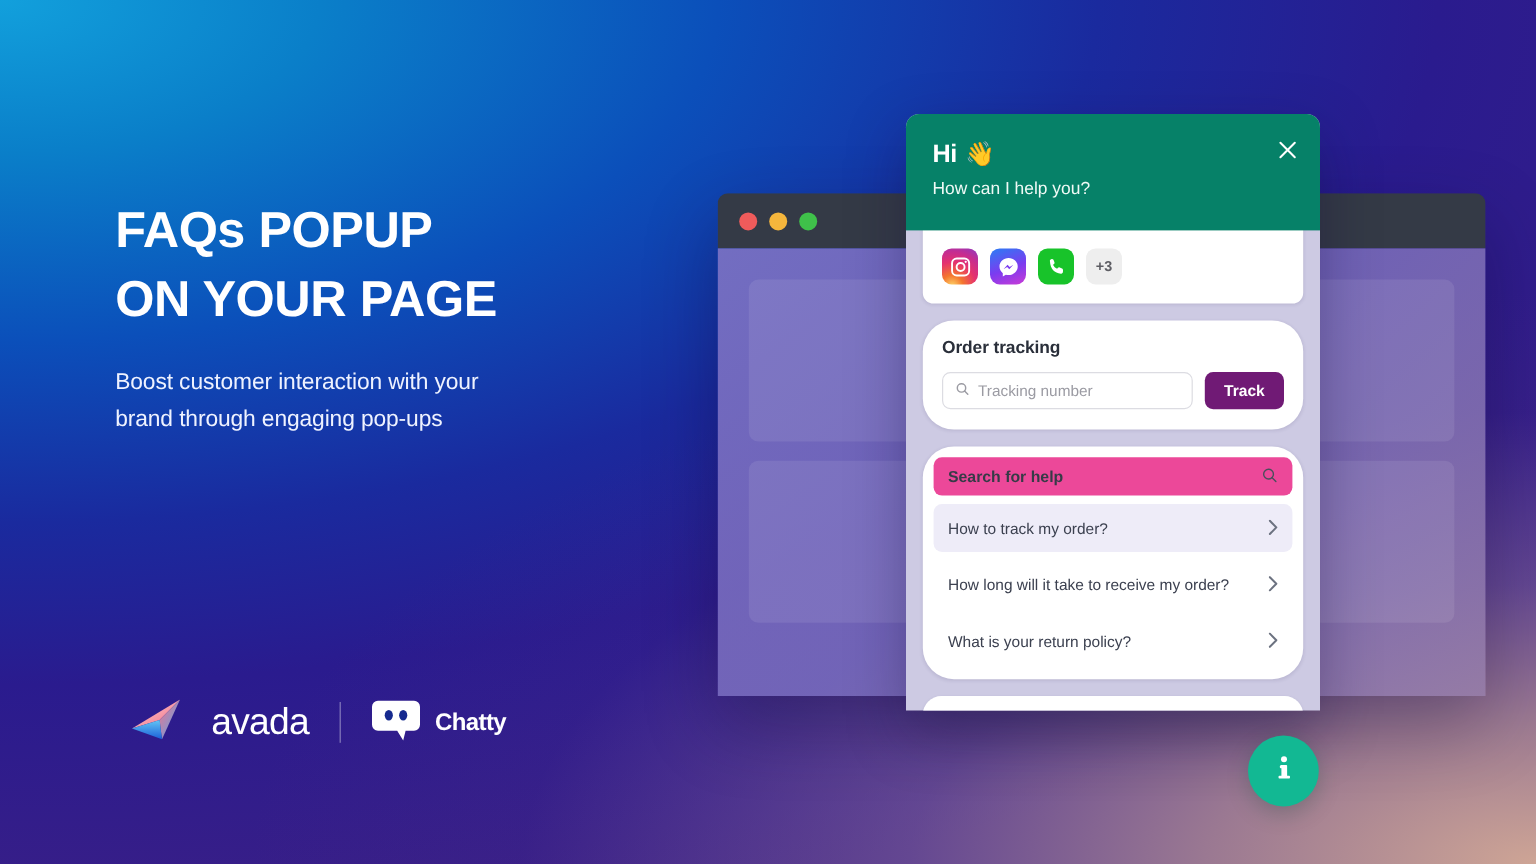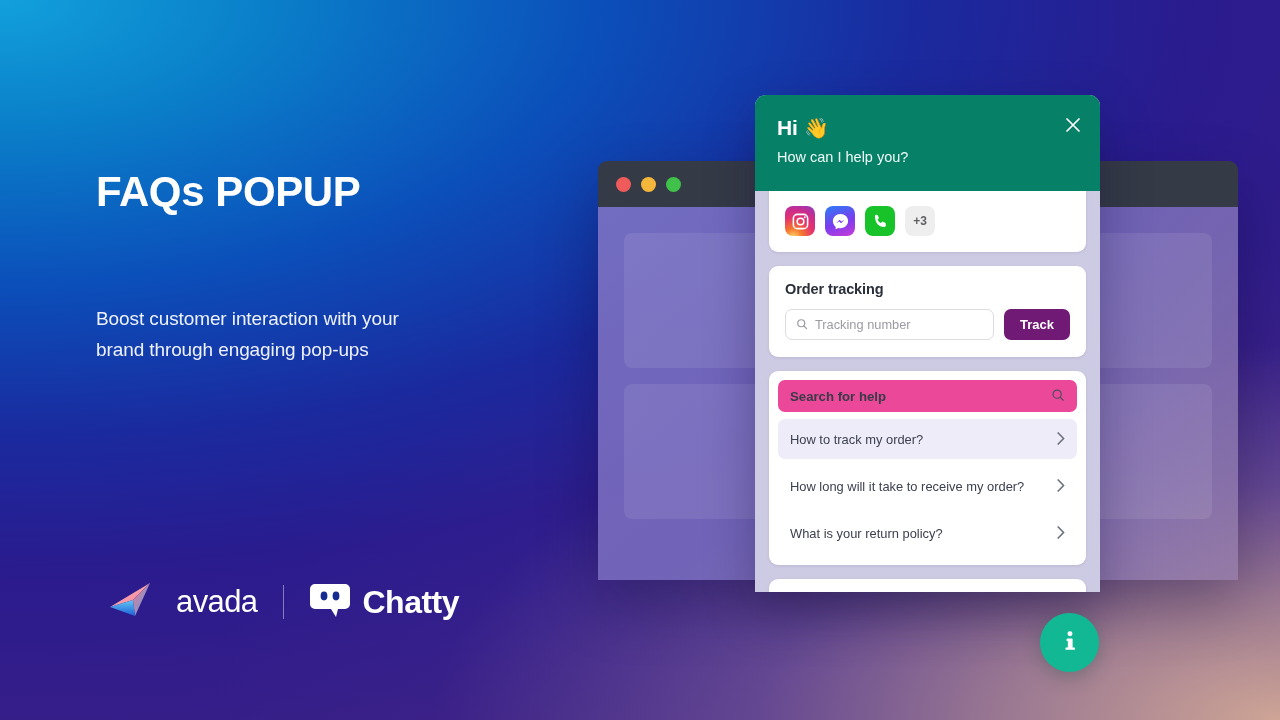--- a/index.html
+++ b/index.html
@@ -62,21 +62,21 @@
   }
   .logo-divider {
     width: 1px;
     height: 34px;
     background: rgba(255,255,255,0.42);
     margin: 0 26px;
   }
   .chatty-lock { display: flex; align-items: center; gap: 12px; }
   .chatty-word {
     color: #ffffff;
-    font-size: 32px;
+    font-size: 20px;
     font-weight: bold;
     letter-spacing: -0.5px;
   }
 
   
   .browser {
     position: absolute;
     left: 598px;
     top: 161px;
     width: 640px;
@@ -156,21 +156,21 @@
     cursor: pointer;
   }
 
   .w-scroll { padding: 0 14px; }
 
   .card {
     background: #ffffff;
     border-radius: 9px;
     box-shadow: 0 1px 3px rgba(40,30,80,0.10);
   }
-  .card + .card { margin-top: 14px; }
+  .card + .card { margin-top: 14px; border-radius: 26px; }
 
   .card-contact { margin-top: -28px; padding: 15px 16px 16px 16px; }
   .card-title {
     font-size: 14.5px;
     font-weight: bold;
     color: #2a2f3a;
     letter-spacing: -0.1px;
   }
   .contact-icons { display: flex; align-items: center; gap: 10px; margin-top: 12px; }
   .cicon {
@@ -266,20 +266,21 @@
     box-shadow: 0 6px 18px rgba(10,60,50,0.26);
   }
 </style>
 </head>
 <body>
 
 <div class="stage">
 
   <div class="headline">
     <div>FAQs POPUP</div>
+    <div>ON YOUR PAGE</div>
   </div>
 
   <div class="subcopy">
     <div>Boost customer interaction with your</div>
     <div>brand through engaging pop-ups</div>
   </div>
 
   <div class="logos">
     <div class="avada-lock">
       <span>

